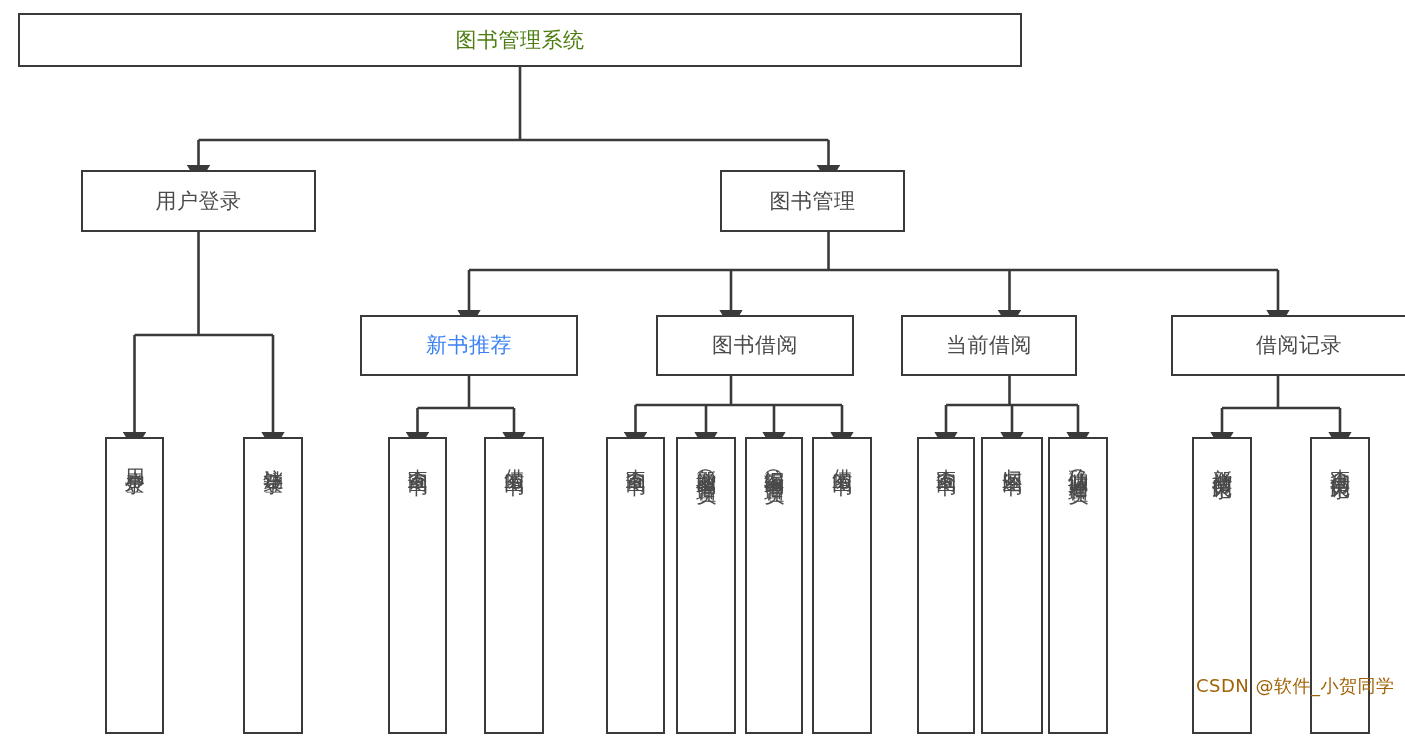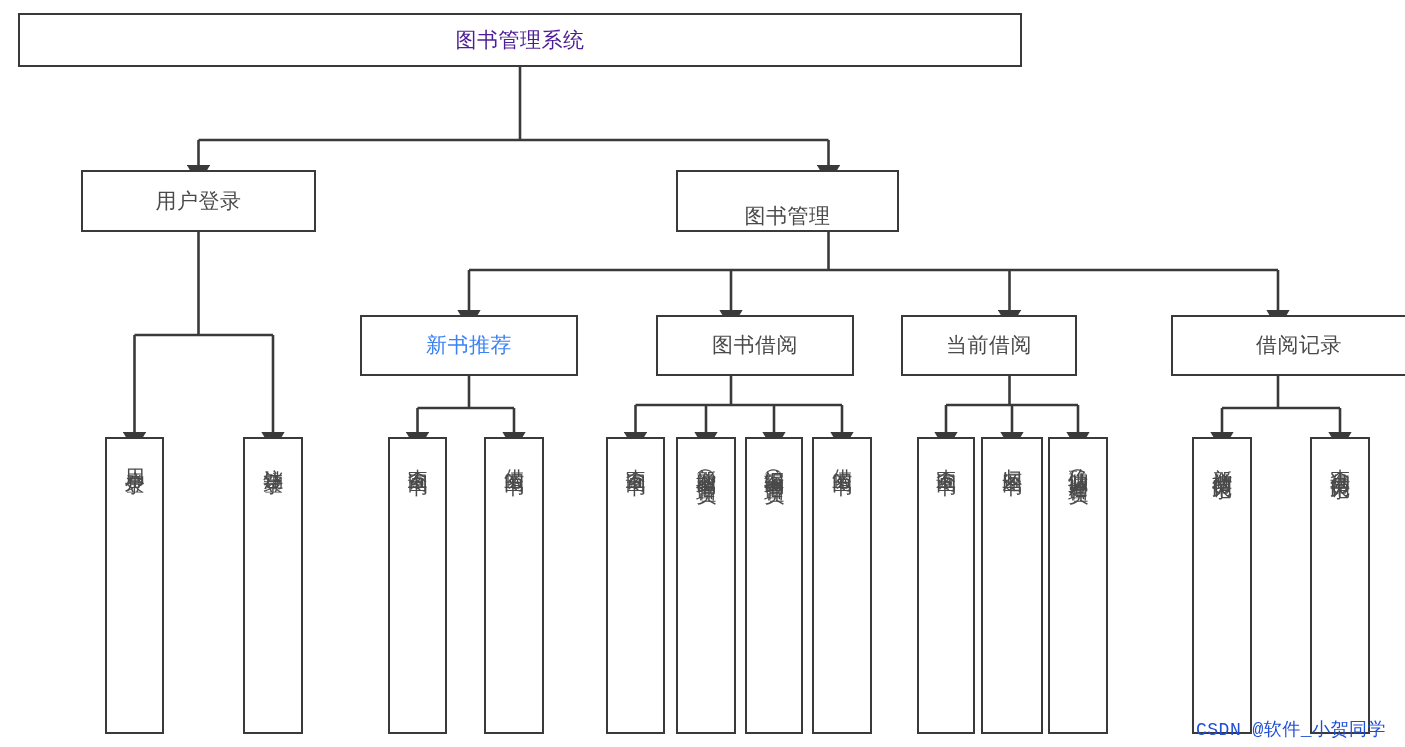--- a/index.html
+++ b/index.html
@@ -103,26 +103,26 @@
         <line x1="1012" y1="405" x2="1012" y2="435" stroke="#3a3a3a" stroke-width="2.6" marker-end="url(#arrowhead)"></line>
         <line x1="1078" y1="405" x2="1078" y2="435" stroke="#3a3a3a" stroke-width="2.6" marker-end="url(#arrowhead)"></line>
         <line x1="1278" y1="376" x2="1278" y2="408" stroke="#3a3a3a" stroke-width="2.6"></line>
         <line x1="1222" y1="408" x2="1340" y2="408" stroke="#3a3a3a" stroke-width="2.6"></line>
         <line x1="1222" y1="408" x2="1222" y2="435" stroke="#3a3a3a" stroke-width="2.6" marker-end="url(#arrowhead)"></line>
         <line x1="1340" y1="408" x2="1340" y2="435" stroke="#3a3a3a" stroke-width="2.6" marker-end="url(#arrowhead)"></line>
       </g>
   </svg>
   <div id="node-layer">
       <div class="node" style="left: 18px; top: 13px; width: 1004px; height: 54px; border-color: rgb(58, 58, 58);">
-        <span class="label" style="color: #4c1d95;">图书管理系统</span>
+        <span class="label" style="color: #4d7c0f;">图书管理系统</span>
       </div>
       <div class="node" style="left: 81px; top: 170px; width: 235px; height: 62px; border-color: rgb(58, 58, 58);">
         <span class="label" style="color: rgb(74, 74, 74);">用户登录</span>
       </div>
-      <div class="node" style="left: 676px; top: 170px; width: 223px; height: 62px; border-color: rgb(58, 58, 58); align-items: flex-end;">
+      <div class="node" style="left: 720px; top: 170px; width: 185px; height: 62px; border-color: rgb(58, 58, 58);">
         <span class="label" style="color: rgb(74, 74, 74);">图书管理</span>
       </div>
       <div class="node" style="left: 360px; top: 315px; width: 218px; height: 61px; border-color: rgb(58, 58, 58);">
         <span class="label" style="color: #3b82f6;">新书推荐</span>
       </div>
       <div class="node" style="left: 632px; top: 315px; width: 198px; height: 61px; border-color: rgb(58, 58, 58); margin-left: 24px;">
         <span class="label" style="color: rgb(74, 74, 74);">图书借阅</span>
       </div>
       <div class="node" style="left: 901px; top: 315px; width: 176px; height: 61px; border-color: rgb(58, 58, 58);">
         <span class="label" style="color: rgb(74, 74, 74);">当前借阅</span>
@@ -163,14 +163,14 @@
       <div class="node vertical" style="left: 1048px; top: 437px; width: 60px; height: 297px; border-color: rgb(58, 58, 58);">
         <span class="label" style="color: rgb(74, 74, 74);">确认归还（管理员）</span>
       </div>
       <div class="node vertical" style="left: 1192px; top: 437px; width: 60px; height: 297px; border-color: rgb(58, 58, 58);">
         <span class="label" style="color: rgb(74, 74, 74);">新增借阅记录</span>
       </div>
       <div class="node vertical" style="left: 1310px; top: 437px; width: 60px; height: 297px; border-color: rgb(58, 58, 58);">
         <span class="label" style="color: rgb(74, 74, 74);">查询借阅记录</span>
       </div>
     </div>
-  <div class="watermark" style="left: 1196px; top: 717px; color: #1d4ed8; font-family: Liberation Mono, monospace;">CSDN @软件_小贺同学</div>
+  <div class="watermark" style="left: 1196px; top: 674px; color: #a16207;">CSDN @软件_小贺同学</div>
 </div>
 
 </body></html>

